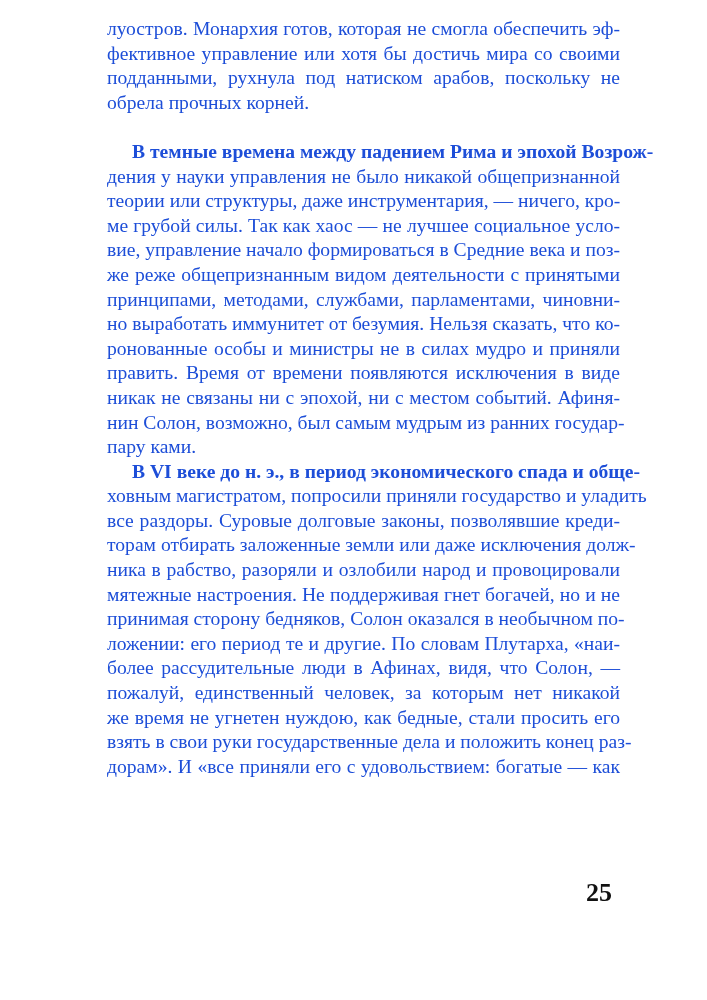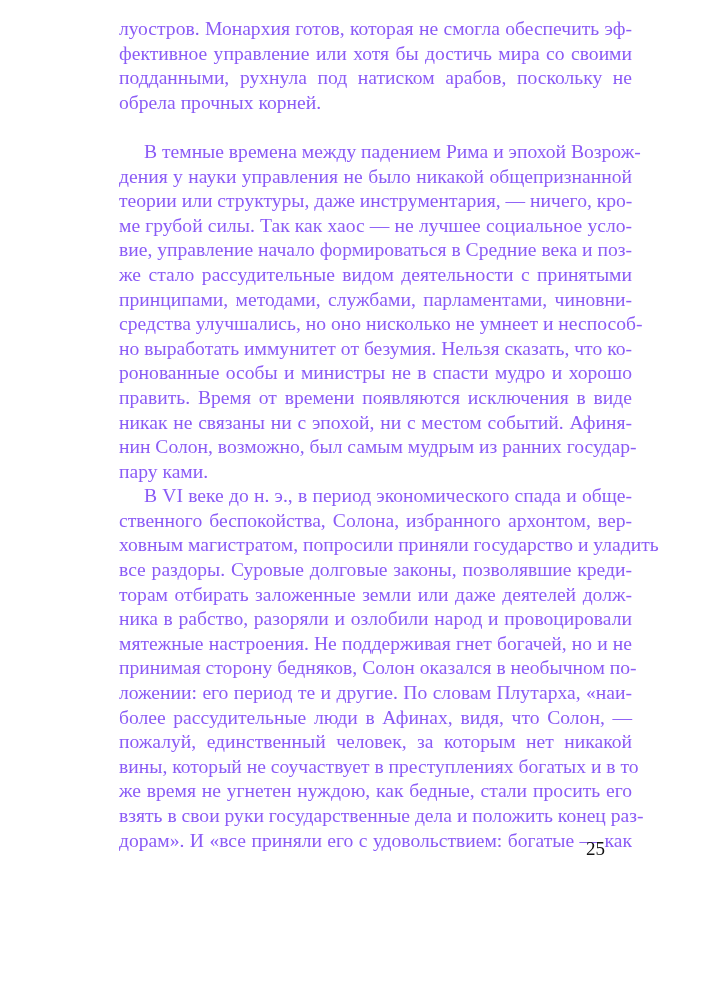--- a/index.html
+++ b/index.html
@@ -1,72 +1,69 @@
 <!DOCTYPE html>
 <html><head>
 <meta charset="utf-8">
 <style>
   html, body { margin: 0; padding: 0; background: #ffffff; }
   body { width: 707px; height: 1000px; position: relative; overflow: hidden; }
   .page {
-    position: absolute; left: 119px; top: 17px; width: 513px;
+    position: absolute; left: 107px; top: 17px; width: 513px;
     font-family: "Liberation Serif", serif;
-    font-size: 19.6px; line-height: 24.6px; color: #8b5cf6;
+    font-size: 19.6px; line-height: 24.6px; color: #1d4ed8;
   }
   .line {
     display: block; white-space: nowrap; text-align: justify;
     text-align-last: justify; height: 24.6px;
   }
   .line.last { text-align-last: left; }
-  .line.indent { padding-left: 25px; }
+  .line.indent { padding-left: 25px; font-weight: bold; }
   .gap { height: 24.6px; }
   .page-number {
-    position: absolute; left: 586px; top: 838px;
-    font-family: "Liberation Serif", serif; font-size: 19px; font-weight: normal; color: #111;
+    position: absolute; left: 586px; top: 878px;
+    font-family: "Liberation Serif", serif; font-size: 26px; font-weight: bold; color: #111;
   }
 </style>
 </head>
 <body>
 
 <div class="page">
   <div>
     <span class="line">луостров. Монархия готов, которая не смогла обеспечить эф-</span>
     <span class="line">фективное управление или хотя бы достичь мира со своими</span>
     <span class="line">подданными, рухнула под натиском арабов, поскольку не</span>
     <span class="line last">обрела прочных корней.</span>
   </div>
   <div class="gap"></div>
   <div>
     <span class="line indent">В темные времена между падением Рима и эпохой Возрож-</span>
     <span class="line">дения у науки управления не было никакой общепризнанной</span>
     <span class="line">теории или структуры, даже инструментария, — ничего, кро-</span>
     <span class="line">ме грубой силы. Так как хаос — не лучшее социальное усло-</span>
     <span class="line">вие, управление начало формироваться в Средние века и поз-</span>
-    <span class="line">же стало рассудительные видом деятельности с принятыми</span>
+    <span class="line">же реже общепризнанным видом деятельности с принятыми</span>
     <span class="line">принципами, методами, службами, парламентами, чиновни-</span>
-    <span class="line">средства улучшались, но оно нисколько не умнеет и неспособ-</span>
     <span class="line">но выработать иммунитет от безумия. Нельзя сказать, что ко-</span>
-    <span class="line">ронованные особы и министры не в спасти мудро и хорошо</span>
+    <span class="line">ронованные особы и министры не в силах мудро и приняли</span>
     <span class="line">править. Время от времени появляются исключения в виде</span>
     <span class="line">никак не связаны ни с эпохой, ни с местом событий. Афиня-</span>
     <span class="line">нин Солон, возможно, был самым мудрым из ранних государ-</span>
     <span class="line last">пару ками.</span>
   </div>
   <div>
     <span class="line indent">В VI веке до н. э., в период экономического спада и обще-</span>
-    <span class="line">ственного беспокойства, Солона, избранного архонтом, вер-</span>
     <span class="line">ховным магистратом, попросили приняли государство и уладить</span>
     <span class="line">все раздоры. Суровые долговые законы, позволявшие креди-</span>
-    <span class="line">торам отбирать заложенные земли или даже деятелей долж-</span>
+    <span class="line">торам отбирать заложенные земли или даже исключения долж-</span>
     <span class="line">ника в рабство, разоряли и озлобили народ и провоцировали</span>
     <span class="line">мятежные настроения. Не поддерживая гнет богачей, но и не</span>
     <span class="line">принимая сторону бедняков, Солон оказался в необычном по-</span>
     <span class="line">ложении: его период те и другие. По словам Плутарха, «наи-</span>
     <span class="line">более рассудительные люди в Афинах, видя, что Солон, —</span>
     <span class="line">пожалуй, единственный человек, за которым нет никакой</span>
-    <span class="line">вины, который не соучаствует в преступлениях богатых и в то</span>
     <span class="line">же время не угнетен нуждою, как бедные, стали просить его</span>
     <span class="line">взять в свои руки государственные дела и положить конец раз-</span>
     <span class="line">дорам». И «все приняли его с удовольствием: богатые — как</span>
   </div>
 </div>
 
 <div class="page-number">25</div>
 
 </body></html>

